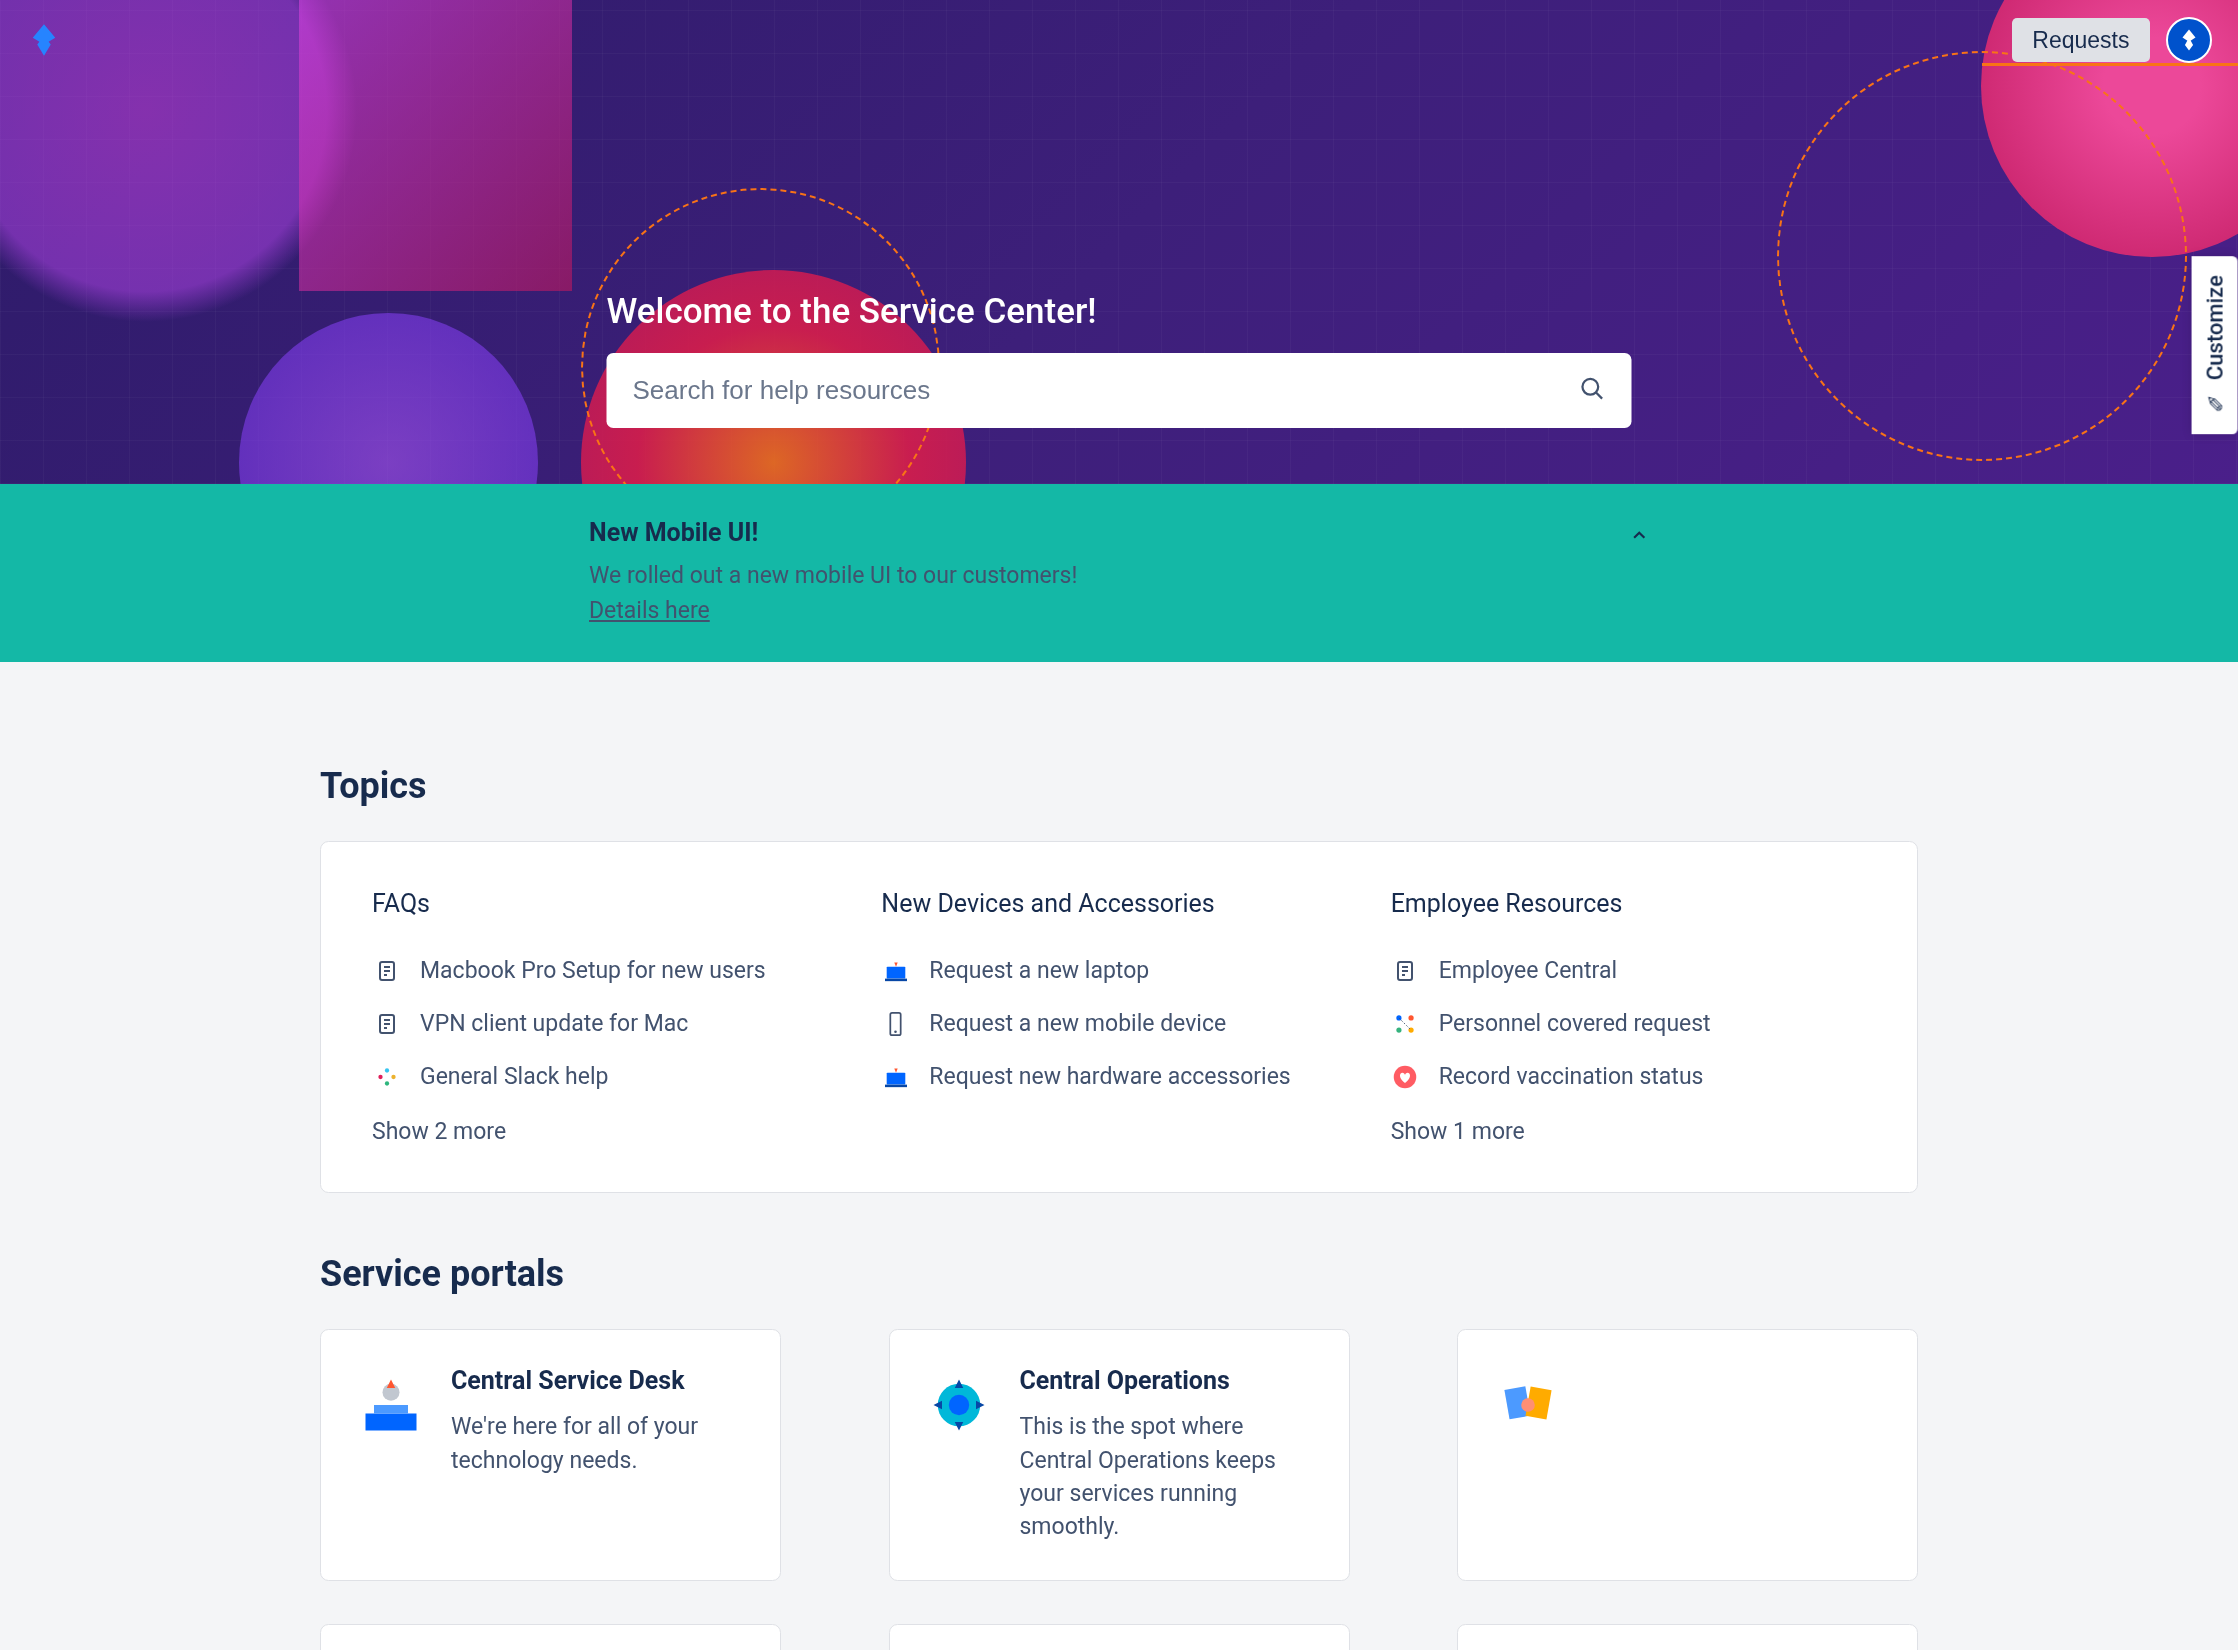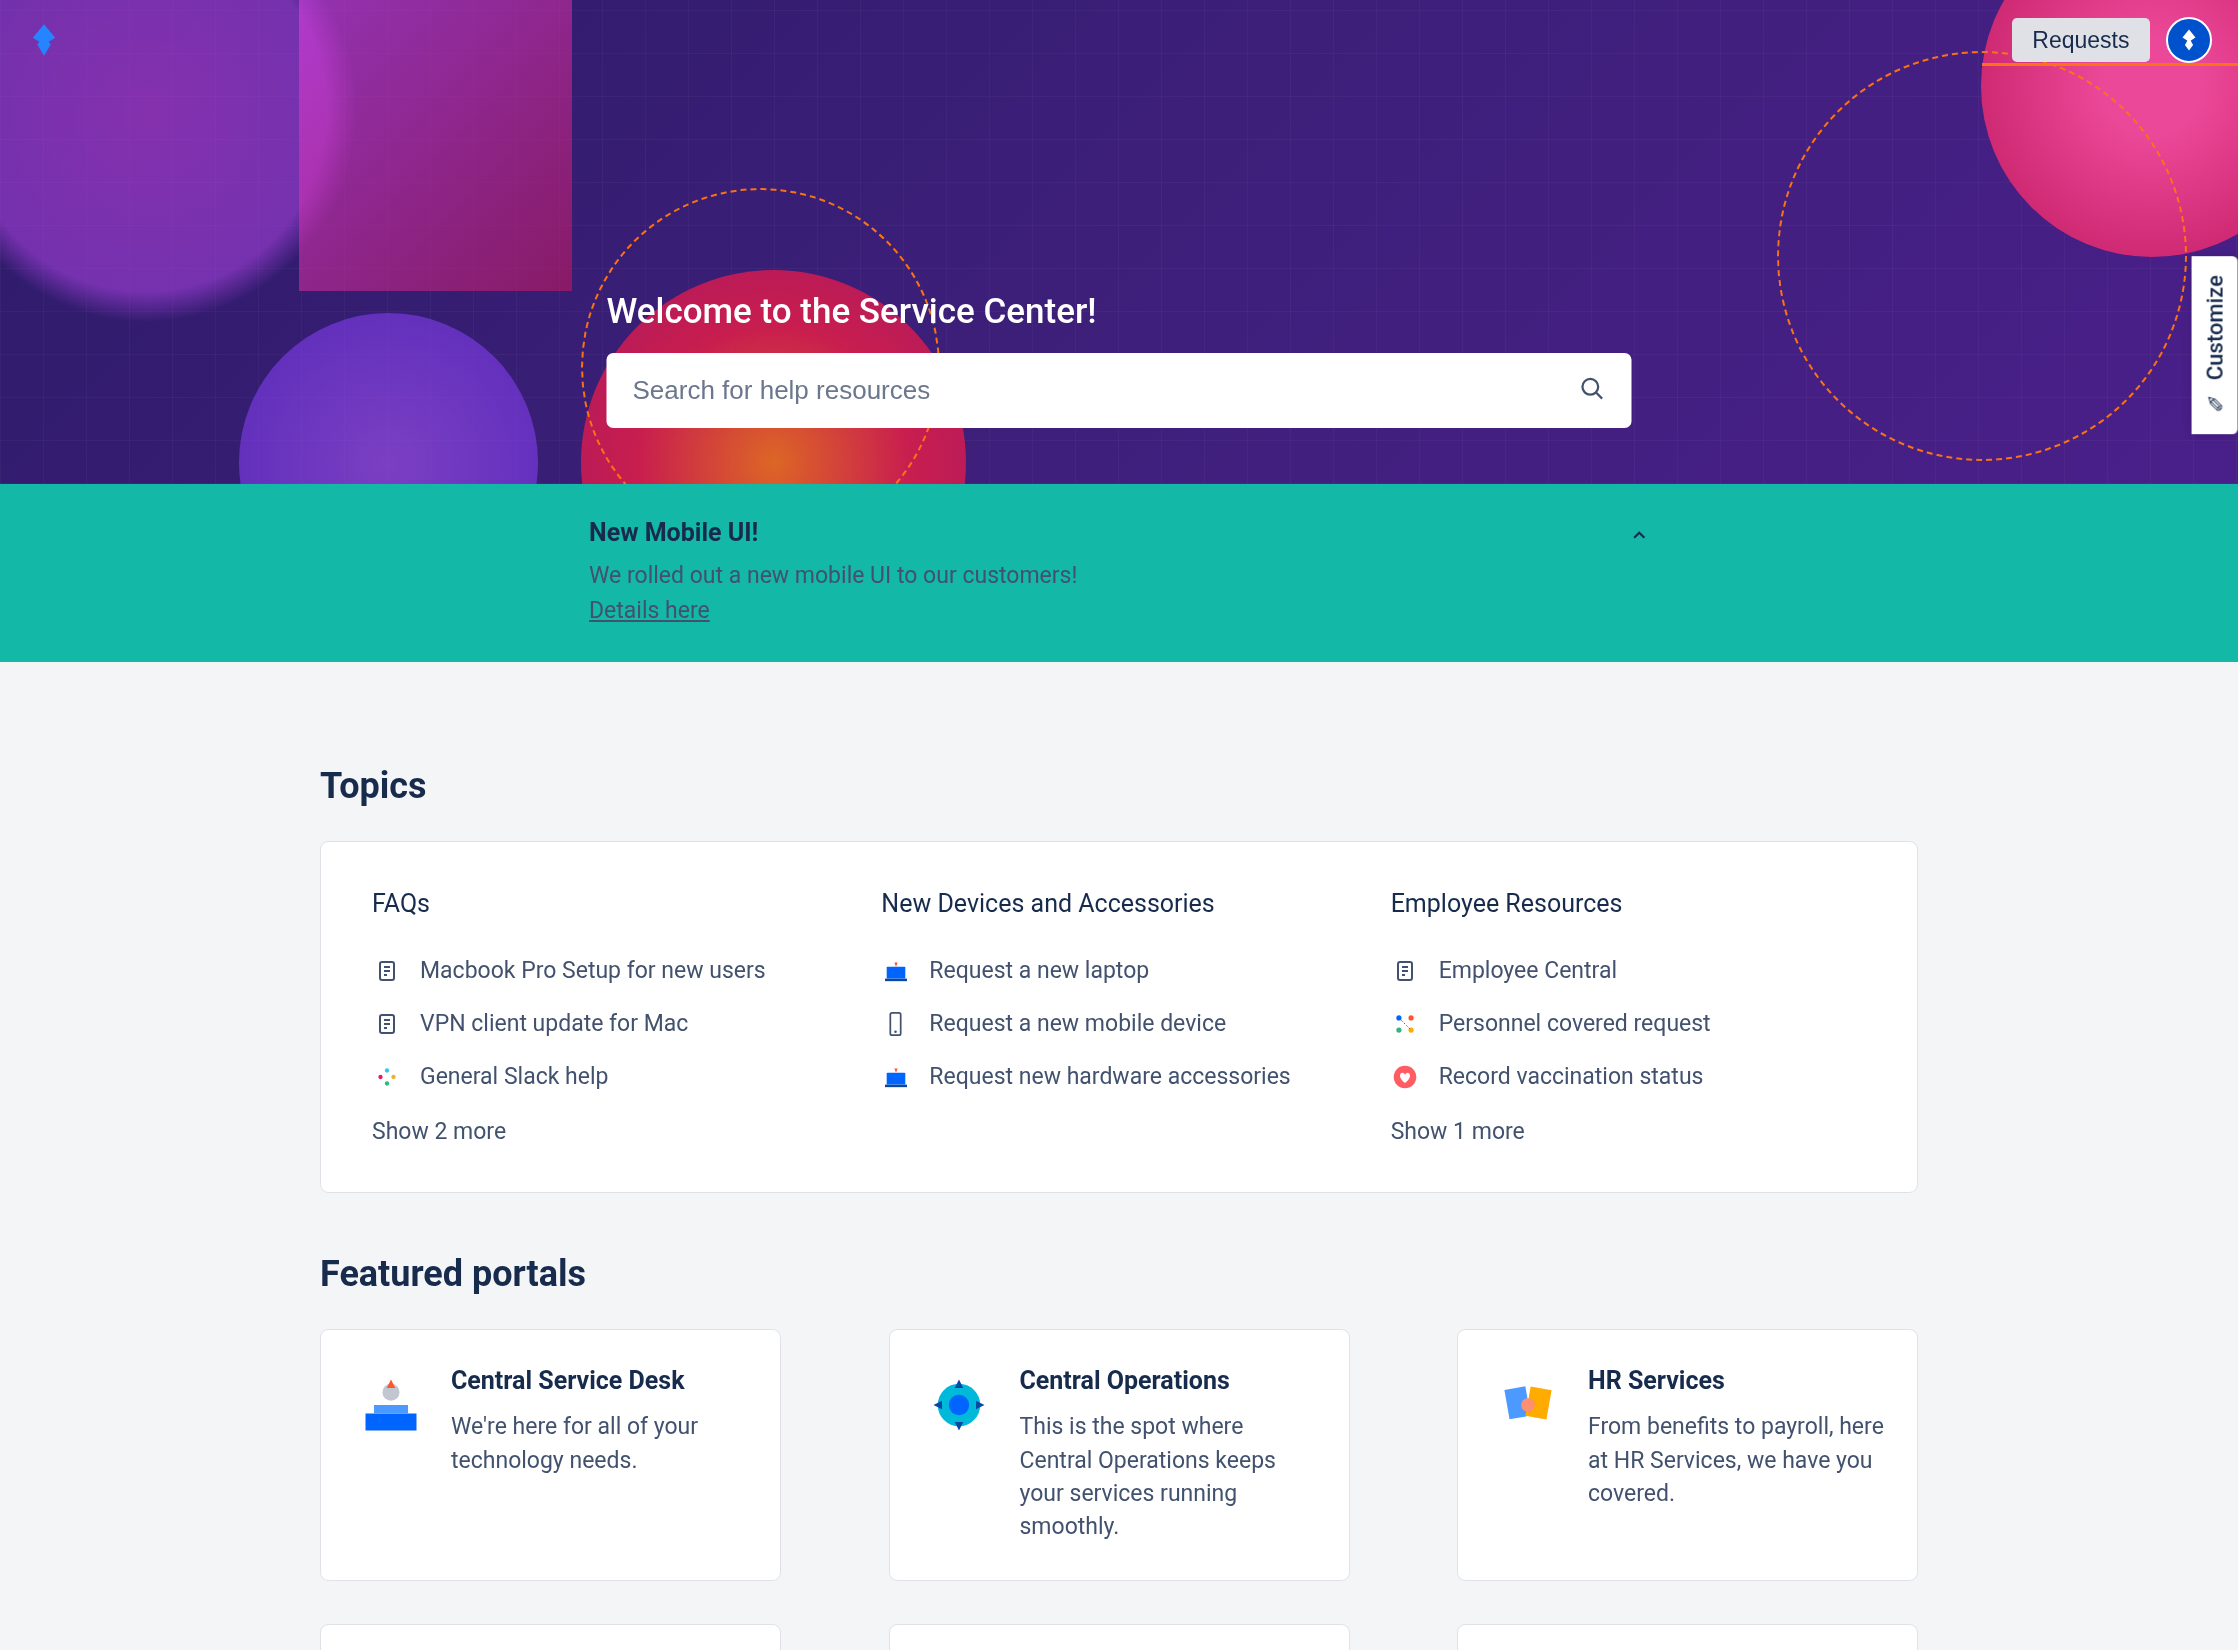--- a/index.html
+++ b/index.html
@@ -355,21 +355,21 @@
               <circle cx="15" cy="15" r="13" fill="#ff5c63"></circle>
               <path d="M15 22 C10 18 8 14 10 11 C12 9 15 11 15 13 C15 11 18 9 20 11 C22 14 20 18 15 22 Z" fill="#fff"></path>
             </svg>
           </span>
         <span>Record vaccination status</span>
       </div>
       <div class="show-more">Show 1 more</div>
     </div>
   </div>
 
-  <h2 class="section-title">Featured portals</h2>
+  <h2 class="section-title">Service portals</h2>
 
   <div class="portals-grid">
     <div class="portal-card">
       <div class="portal-icon">
           <svg width="68" height="68" viewBox="0 0 80 80">
             <rect x="10" y="50" width="60" height="20" fill="#0065ff"></rect>
             <rect x="20" y="40" width="40" height="10" fill="#4c9aff"></rect>
             <circle cx="40" cy="25" r="10" fill="#c1c7d0"></circle>
             <path d="M35 20 L45 20 L40 10 Z" fill="#ff5630"></path>
           </svg>
@@ -393,24 +393,20 @@
       </div>
     </div>
     <div class="portal-card">
       <div class="portal-icon">
           <svg width="68" height="68" viewBox="0 0 80 80">
             <rect x="15" y="20" width="25" height="35" fill="#4c9aff" transform="rotate(-10 27 37)"></rect>
             <rect x="40" y="20" width="25" height="35" fill="#ffab00" transform="rotate(10 52 37)"></rect>
             <circle cx="40" cy="40" r="8" fill="#ff8f73"></circle>
           </svg>
         </div>
-      <div>
-        <div class="portal-title">HR Services</div>
-        <div class="portal-desc">From benefits to payroll, here at HR Services, we have you covered.</div>
-      </div>
     </div>
     <div class="portal-card">
       <div class="portal-icon">
           <svg width="68" height="68" viewBox="0 0 80 80">
             <rect x="15" y="18" width="45" height="55" fill="#ffab00" rx="4" transform="rotate(-8 37 45)"></rect>
             <rect x="22" y="15" width="45" height="55" fill="#0065ff" rx="4" transform="rotate(6 44 42)"></rect>
             <circle cx="35" cy="35" r="10" fill="#ffe380"></circle>
           </svg>
         </div>
       <div>

